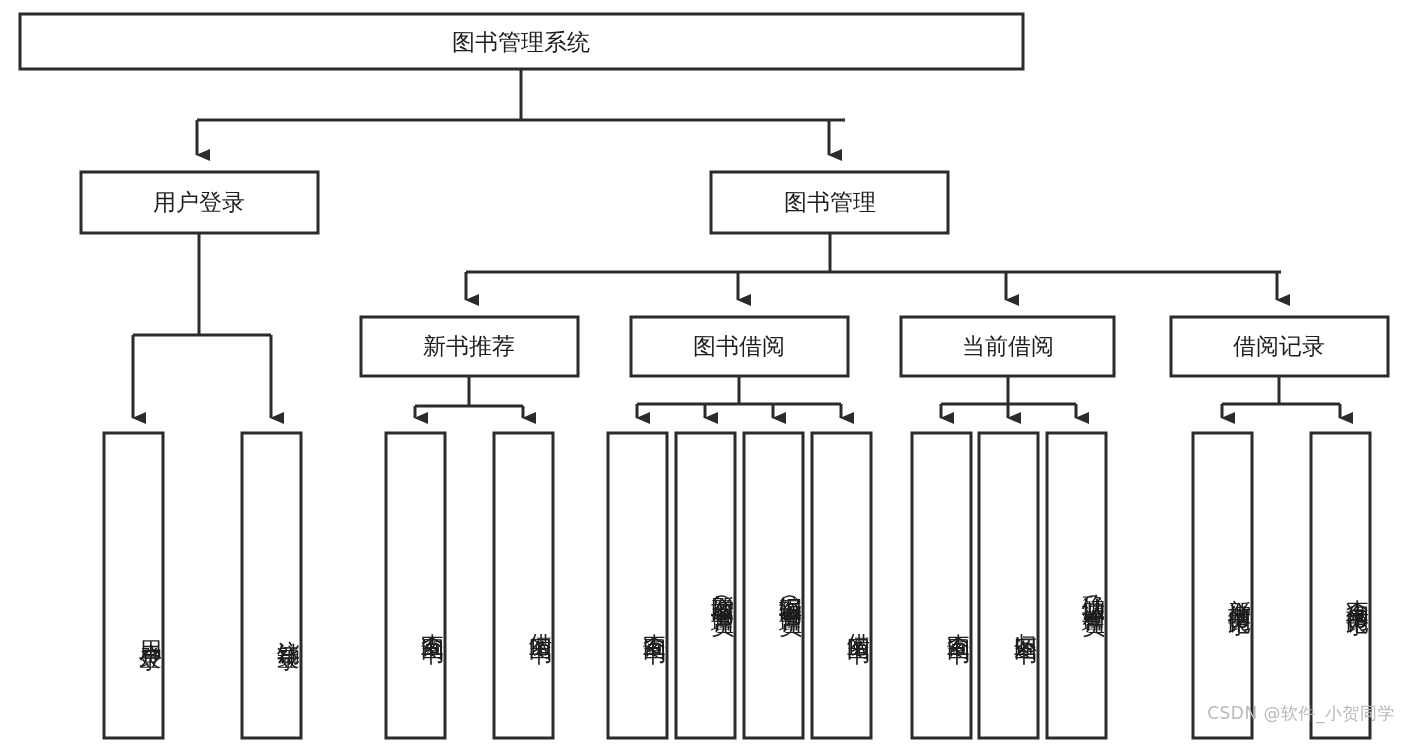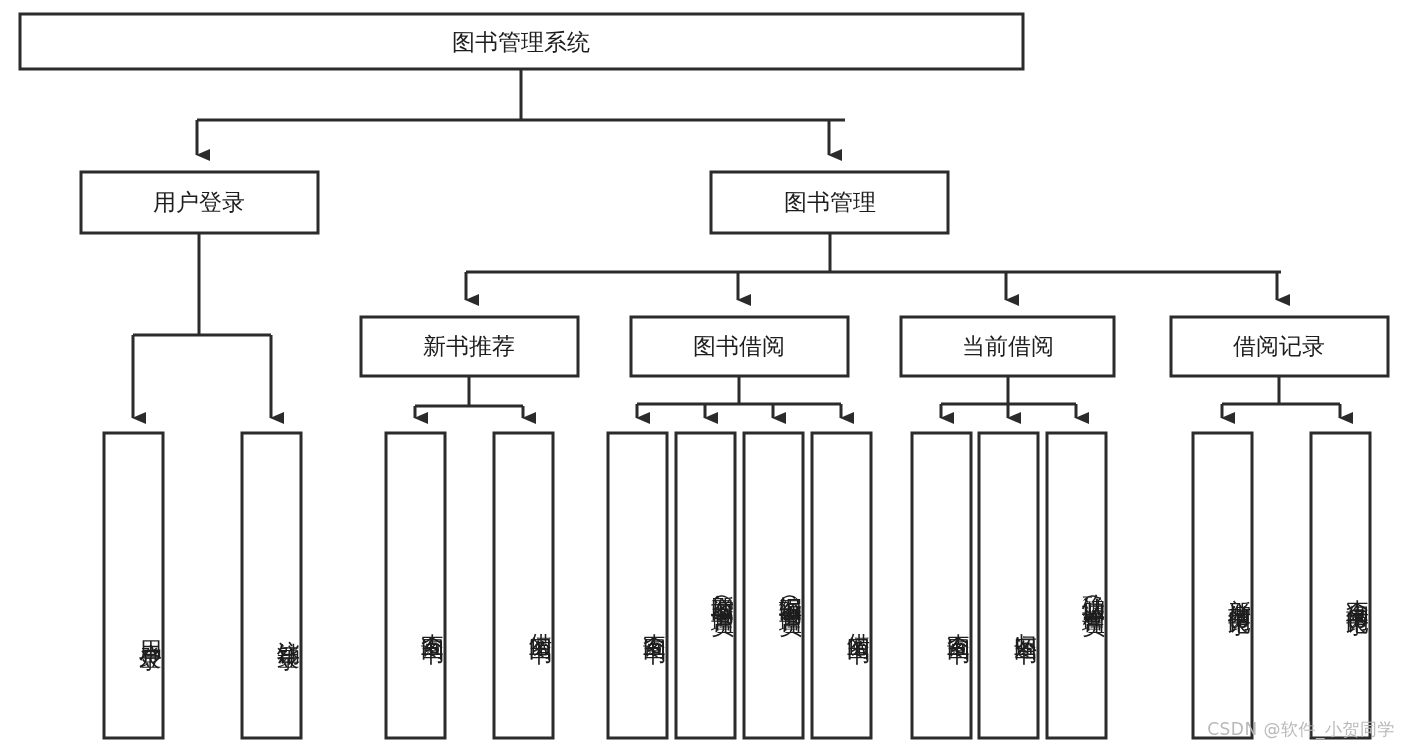--- a/index.html
+++ b/index.html
@@ -59,21 +59,21 @@
     letter-spacing: 3px;
     white-space: nowrap;
     display: flex;
     align-items: flex-start;
     justify-content: center;
     pointer-events: none;
   }
   .watermark {
     position: absolute;
     right: 10px;
-    bottom: 6px;
+    bottom: 22px;
     font-family: "DejaVu Sans", "Liberation Sans", sans-serif;
     font-size: 17px;
     color: #b9b9b9;
     white-space: nowrap;
     letter-spacing: 0.5px;
   }
 </style>
 </head>
 <body>
 

